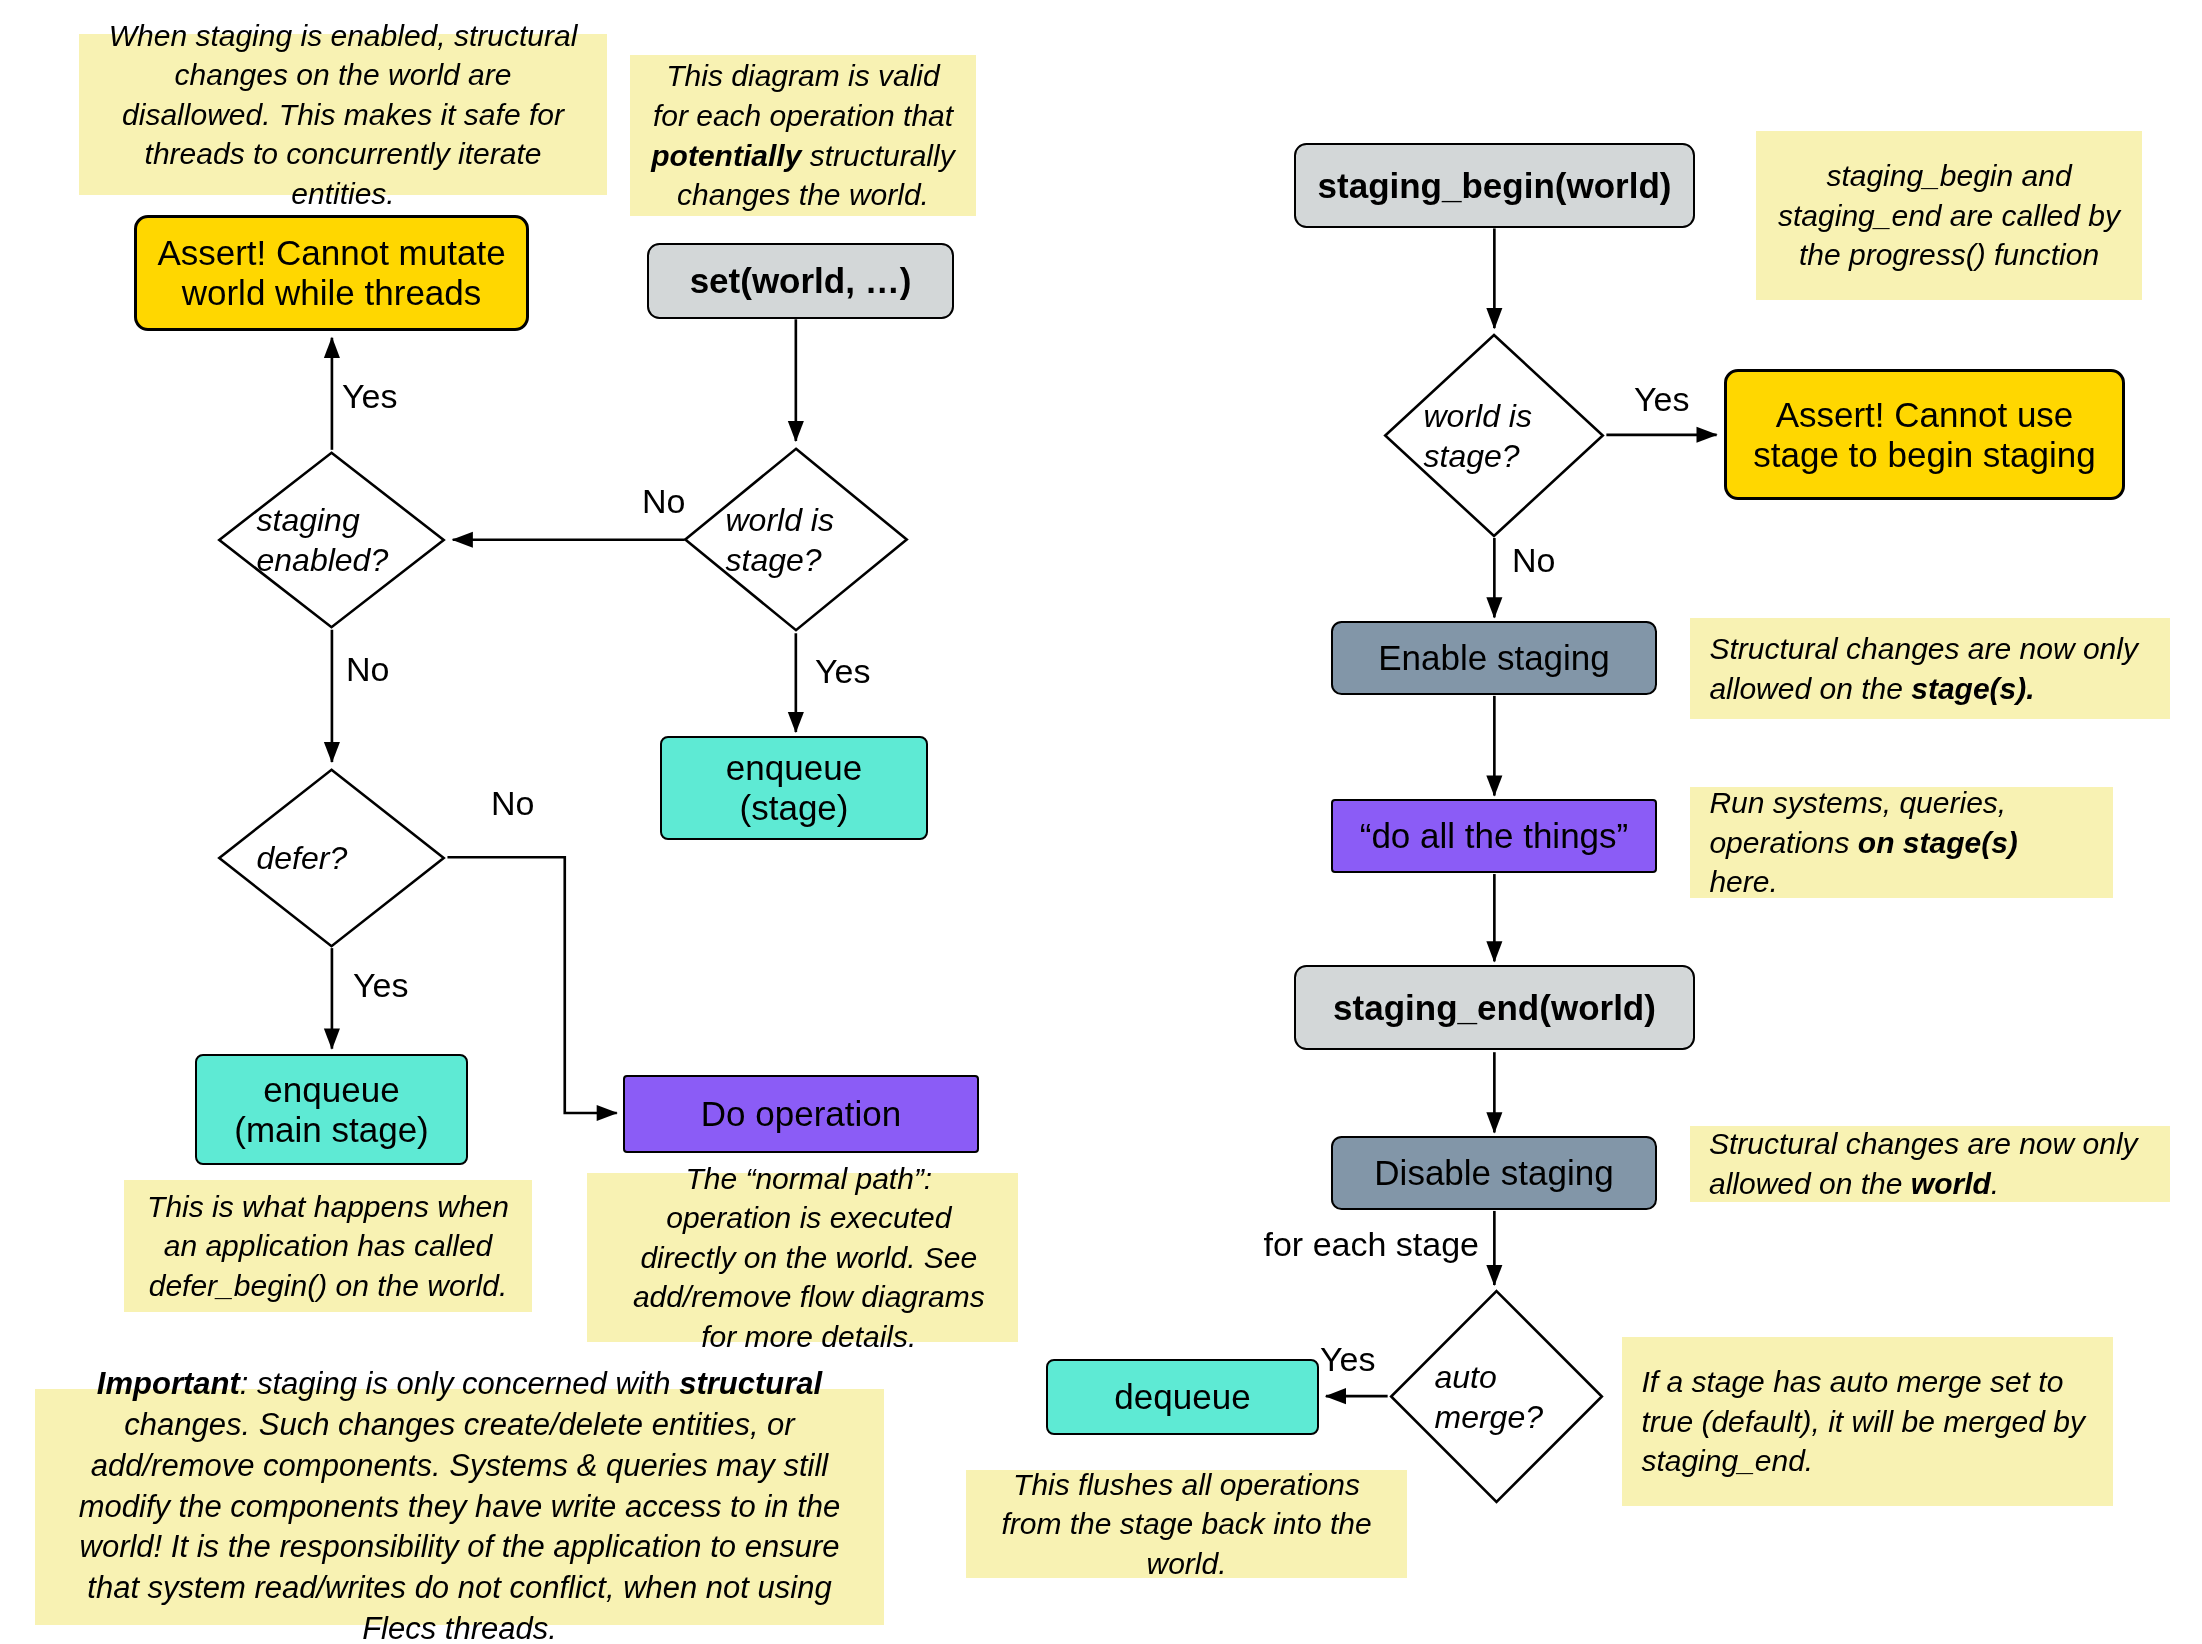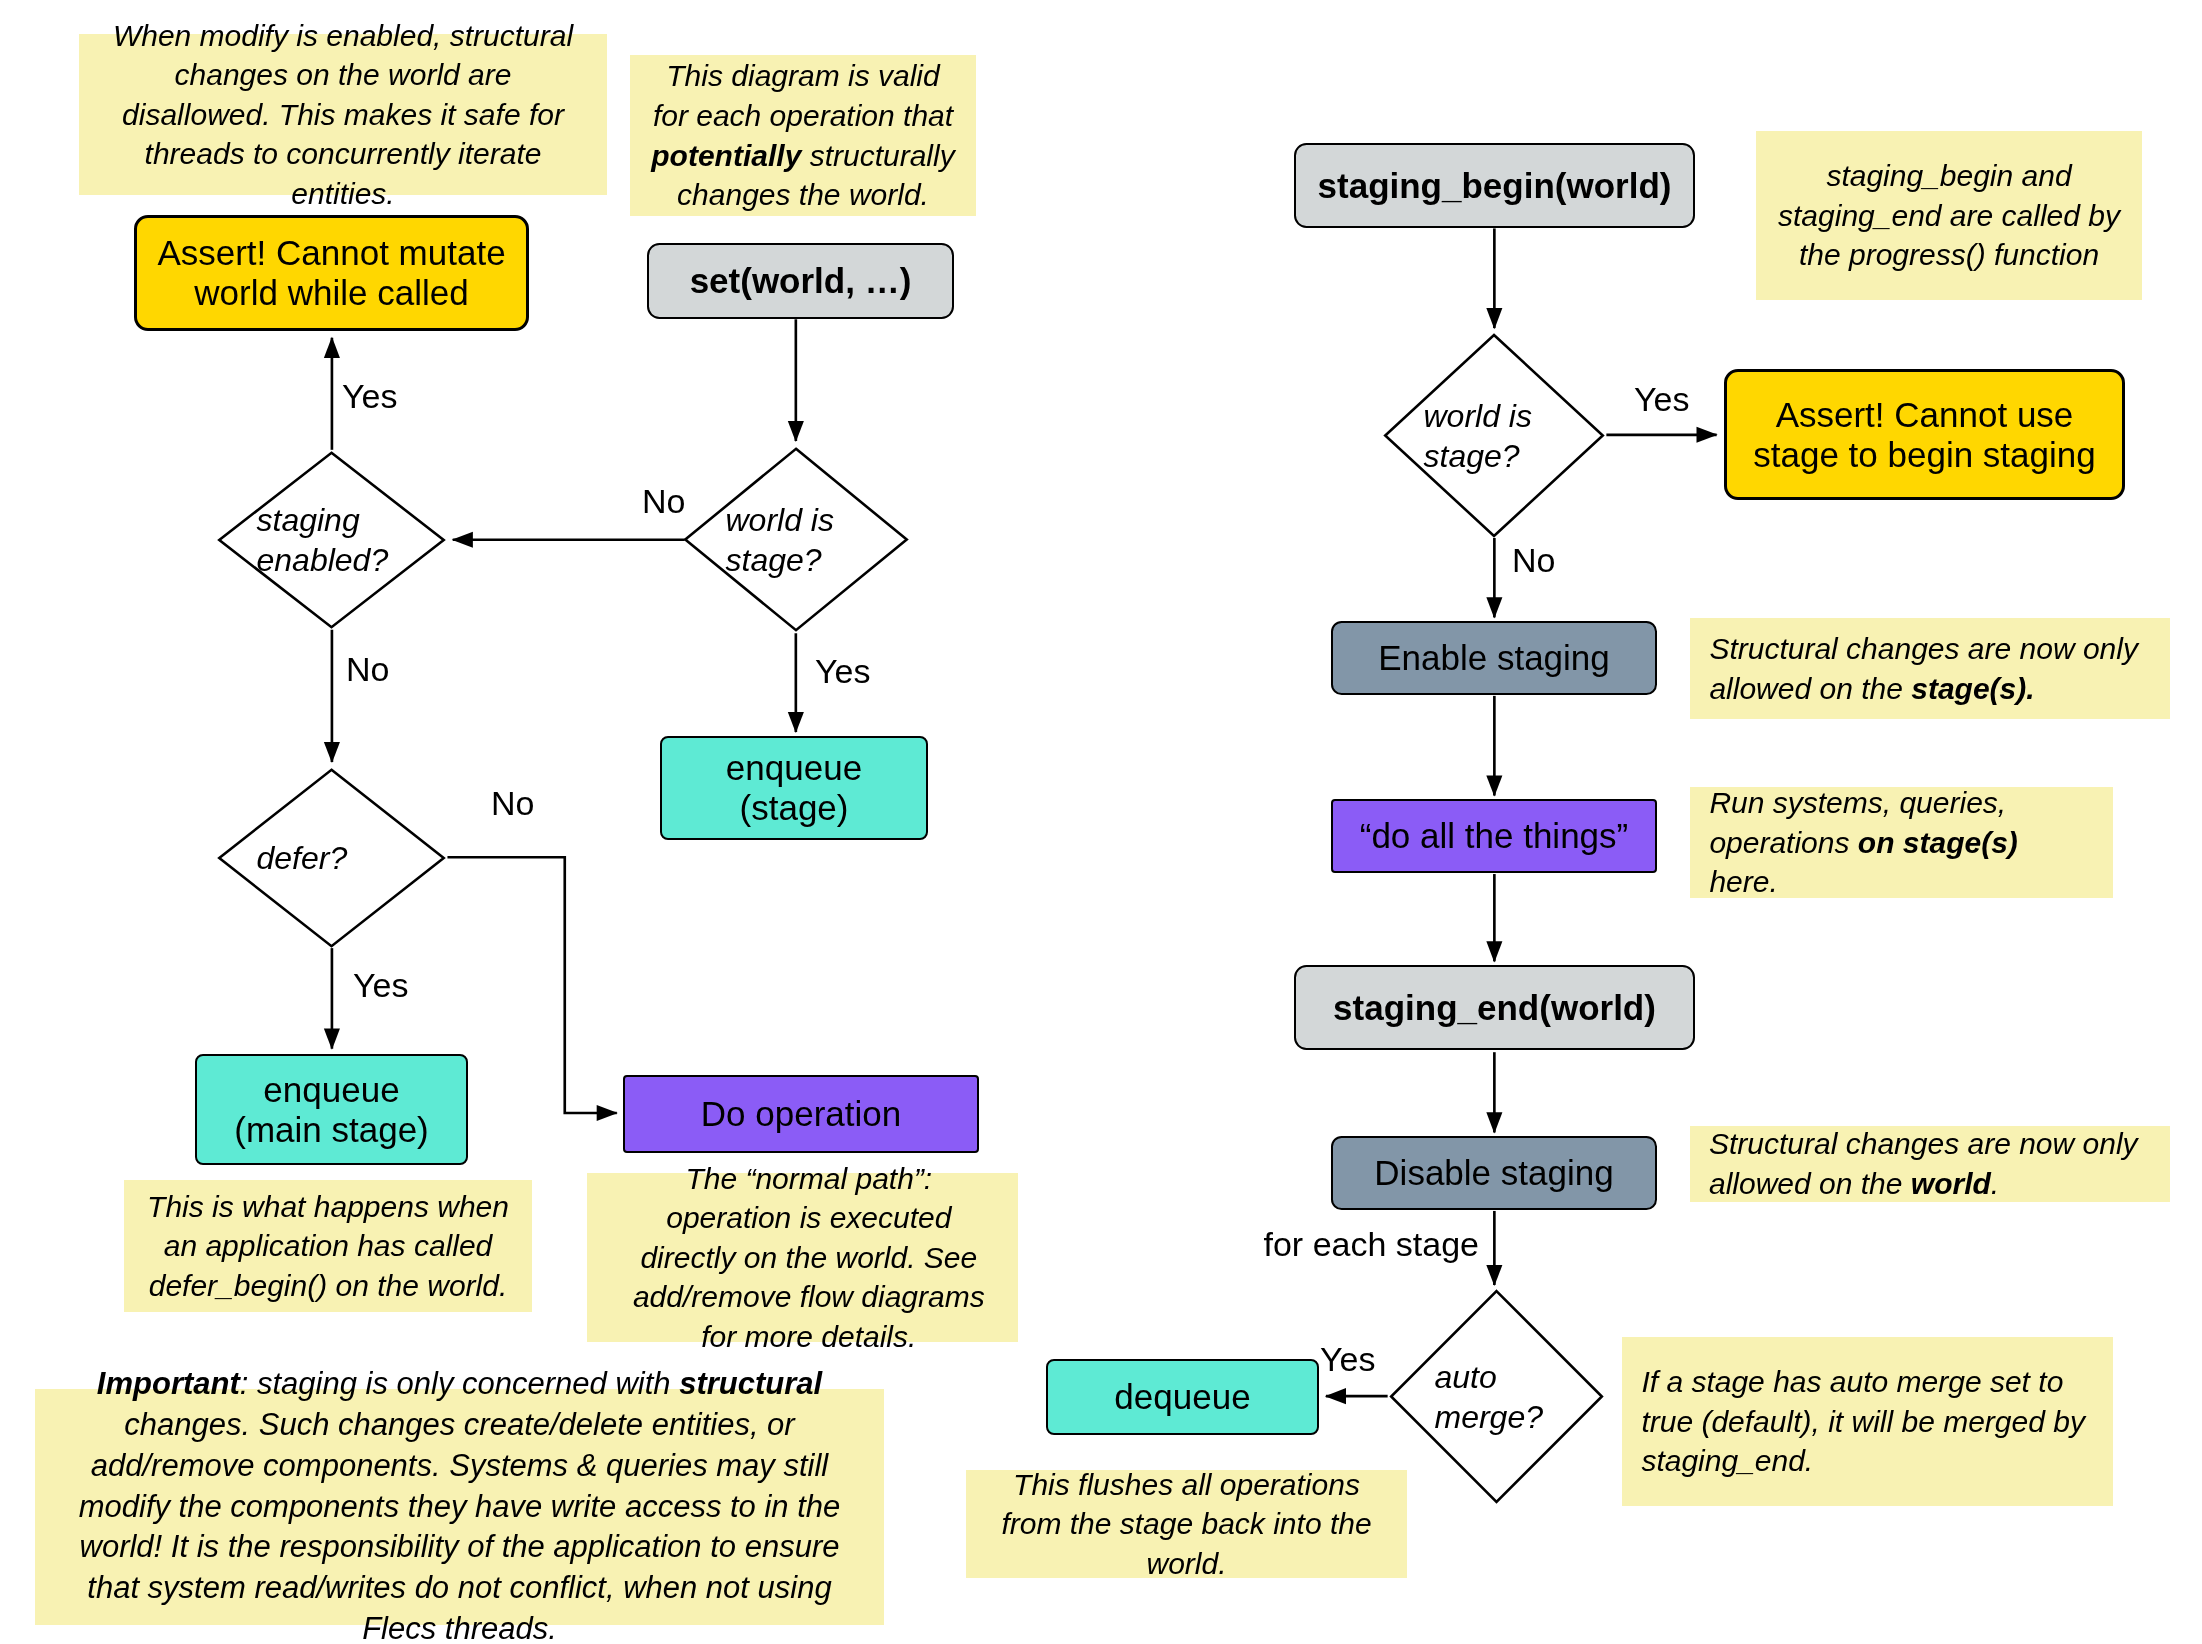--- a/index.html
+++ b/index.html
@@ -56,32 +56,32 @@
       <path d="M1694,610 L1694,700" marker-end="url(#ah)"></path>
       <path d="M1694,789 L1694,902" marker-end="url(#ah)"></path>
       <path d="M1694,991 L1694,1090" marker-end="url(#ah)"></path>
       <path d="M1694,1193 L1694,1284" marker-end="url(#ah)"></path>
       <path d="M1694,1373 L1694,1457" marker-end="url(#ah)"></path>
       <path d="M1573,1583 L1503,1583" marker-end="url(#ah)"></path>
     </g>
   </svg>
 
   <div class="note center" style="left:79px;top:34px;width:528px;height:161px;">
-    <span>When modify is enabled, structural changes on the world are disallowed. This makes it safe for threads to concurrently iterate entities.</span>
+    <span>When staging is enabled, structural changes on the world are disallowed. This makes it safe for threads to concurrently iterate entities.</span>
   </div>
 
   <div class="note center" style="left:630px;top:55px;width:346px;height:161px;">
     <div>
       <span>This diagram is valid for each operation that </span><span class="b">potentially</span><span> structurally changes the world.</span>
     </div>
   </div>
 
   <div class="box gold" style="left:134px;top:215px;width:395px;height:116px;">
     <div style="width:371px;">
-      <span class="b">Assert!</span><span> Cannot mutate world while called</span>
+      <span class="b">Assert!</span><span> Cannot mutate world while threads</span>
     </div>
   </div>
 
   <div class="box gray" style="left:647px;top:243px;width:307px;height:76px;">
     <span>set(world, …)</span>
   </div>
 
   <div class="diamond" style="left:217px;top:451px;width:229px;height:178px;">
     <svg viewBox="0 0 100 100" preserveAspectRatio="none">
         <polygon points="50,1 99,50 50,99 1,50" fill="#fff" stroke="#000" stroke-width="2.6" vector-effect="non-scaling-stroke"></polygon>

